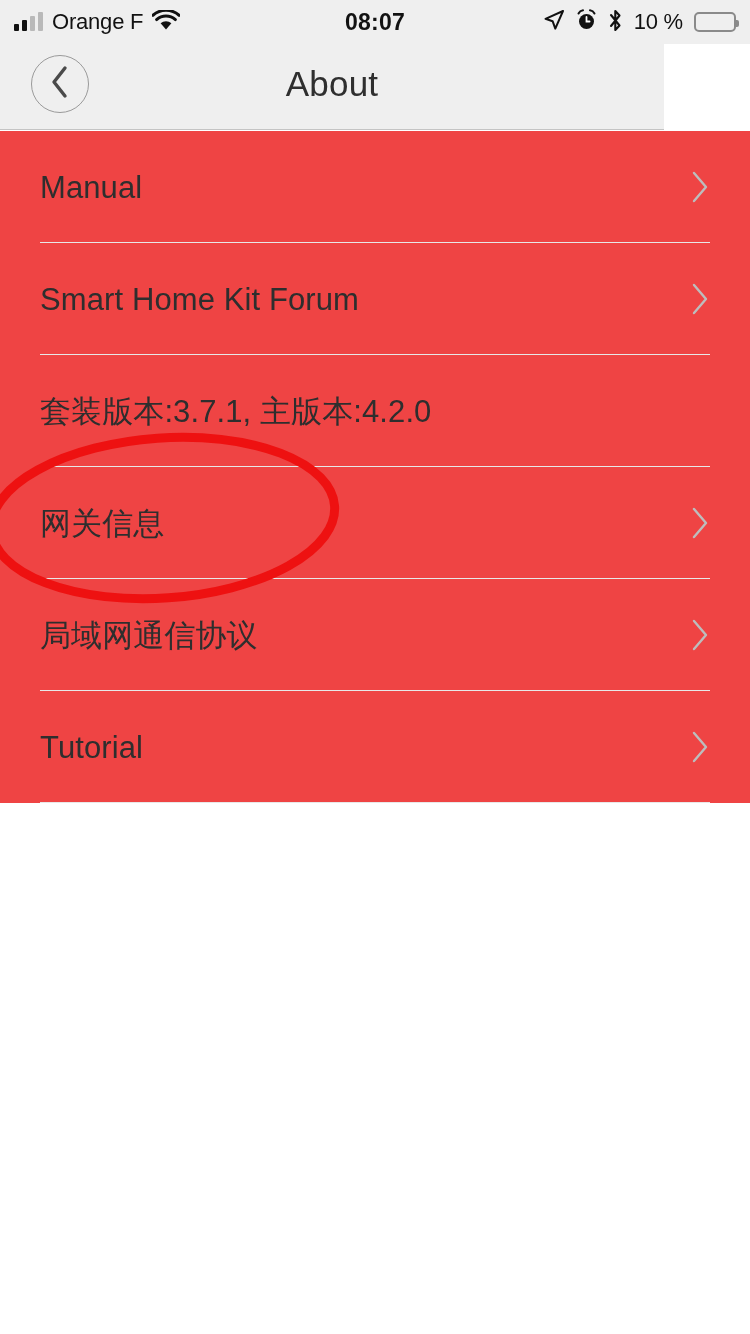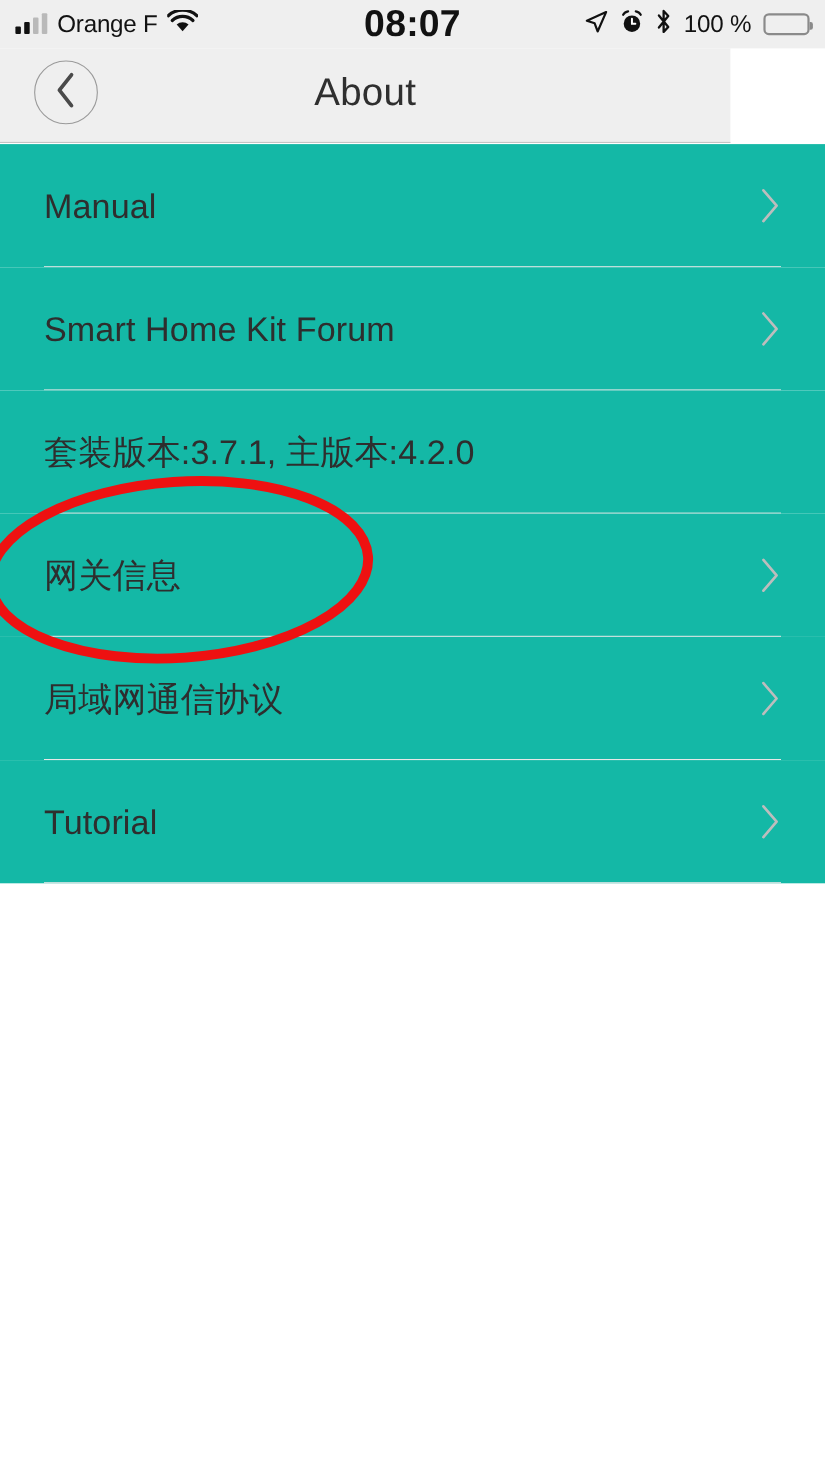--- a/index.html
+++ b/index.html
@@ -47,21 +47,21 @@
     margin-left: auto;
     flex: 0 0 auto;
   }
   .sb-text {
     font-size: 22px;
     color: #121212;
     letter-spacing: -0.2px;
     line-height: 1;
   }
   .sb-time {
-    font-size: 34px;
+    font-size: 23px;
     font-weight: bold;
     color: #121212;
     letter-spacing: 0.2px;
   }
   .signal-bars {
     display: flex;
     align-items: flex-end;
     gap: 3px;
     height: 18px;
   }
@@ -145,21 +145,21 @@
     width: 750px;
     background: #ffffff;
   }
   .row {
     position: relative;
     height: 112px;
     display: flex;
     align-items: center;
     padding: 0 40px;
     box-sizing: border-box;
-    background: #14b8a6;
+    background: #ef4444;
     cursor: pointer;
   }
   .row.static { cursor: default; justify-content: center; }
   .row .label {
     font-size: 31px;
     color: #2e2e2e;
     letter-spacing: 0.1px;
     line-height: 1;
     flex: 1 1 auto;
   }
@@ -225,21 +225,21 @@
         <path d="M2.5 4.5 A6 6 0 0 1 7 1.3" stroke="#111" stroke-width="2" fill="none" stroke-linecap="round"></path>
         <path d="M18.5 4.5 A6 6 0 0 0 14 1.3" stroke="#111" stroke-width="2" fill="none" stroke-linecap="round"></path>
         <path d="M10.5 8 L10.5 12.5 L13.6 12.5" stroke="#fff" stroke-width="1.8" fill="none" stroke-linecap="round"></path>
       </svg>
     </span>
     <span>
       <svg width="15" height="23" viewBox="0 0 15 23" aria-hidden="true">
         <path d="M3 6 L11.5 16.5 L7.3 21 L7.3 2 L11.5 6.5 L3 17" stroke="#111" stroke-width="2.1" fill="none" stroke-linejoin="round" stroke-linecap="round"></path>
       </svg>
     </span>
-    <span class="sb-text">100 %</span>
+    <span class="sb-text">10 %</span>
     <span class="battery"><span class="fill"></span></span>
   </div>
 </div>
 
 <div class="navbar">
   <div class="back-button">
     <span>
       <svg width="22" height="34" viewBox="0 0 22 34" aria-hidden="true">
         <path d="M16 3 L5 17 L16 31" stroke="#4a4a4a" stroke-width="3.4" fill="none" stroke-linecap="round" stroke-linejoin="round"></path>
       </svg>

